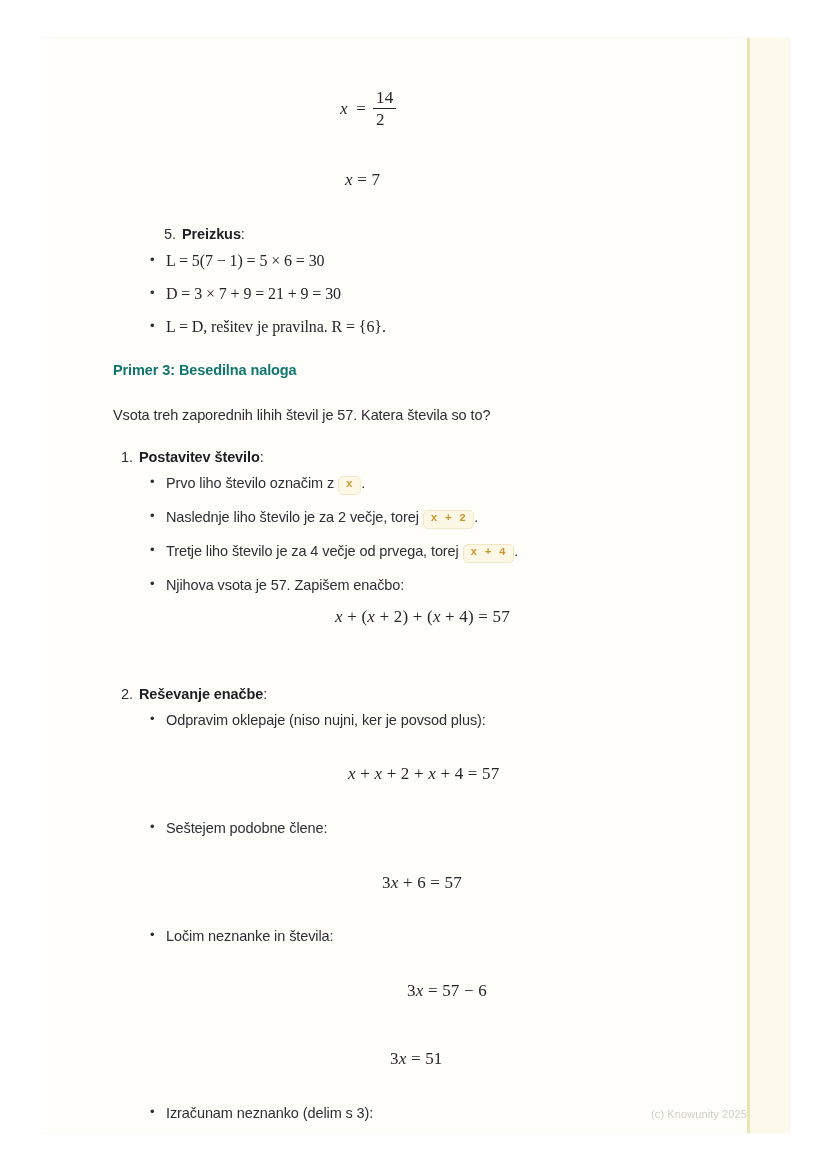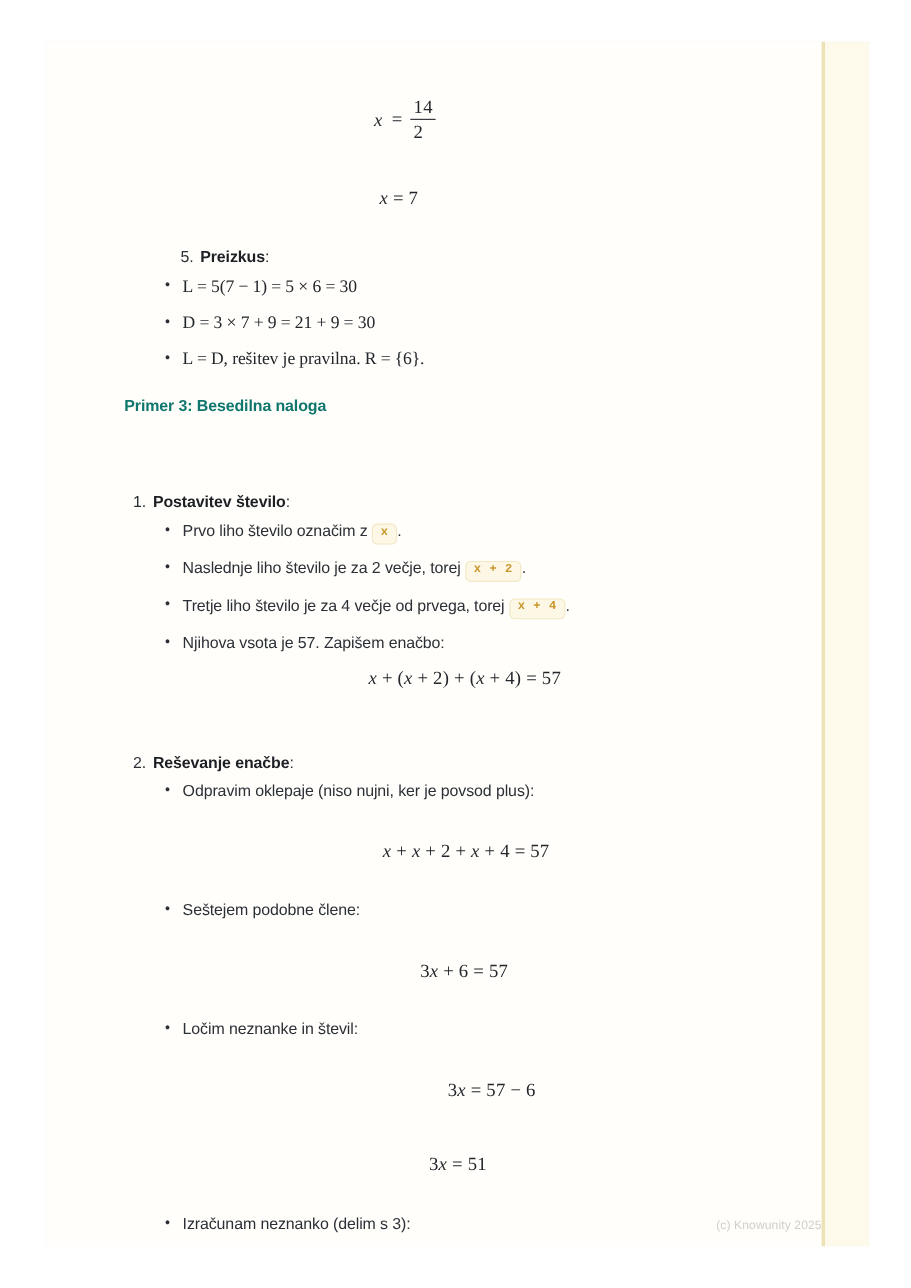--- a/index.html
+++ b/index.html
@@ -191,20 +191,21 @@
       <span class="dot">•</span>
       <span class="btxt im">D = 3 × 7 + 9 = 21 + 9 = 30</span>
     </div>
     <div class="bullet" style="left:108px; top:280px;">
       <span class="dot">•</span>
       <span class="btxt im">L = D, rešitev je pravilna. R = {6}.</span>
     </div>
 
     <div class="h-sub" style="left:71px; top:324px;">Primer 3: Besedilna naloga</div>
 
+    <div class="para" style="left:71px; top:369px;">Vsota treh zaporednih lihih števil je 57. Katera števila so to?</div>
 
     <div class="olitem" style="left:79px; top:411px;">
       <span class="num">1.</span><span class="lbl">Postavitev število</span><span>:</span>
     </div>
 
     <div class="bullet" style="left:108px; top:437px;">
       <span class="dot">•</span>
       <span class="btxt"><span>Prvo liho število označim z </span><span class="chip">x</span><span>.</span></span>
     </div>
 
@@ -242,21 +243,21 @@
     <div class="bullet" style="left:108px; top:782px;">
       <span class="dot">•</span>
       <span class="btxt">Seštejem podobne člene:</span>
     </div>
     <div class="math-block" style="left:340px; top:835px;">
       <span>3<i style="font-style:italic;">x</i> + 6 = 57</span>
     </div>
 
     <div class="bullet" style="left:108px; top:890px;">
       <span class="dot">•</span>
-      <span class="btxt">Ločim neznanke in števil:</span>
+      <span class="btxt">Ločim neznanke in števila:</span>
     </div>
     <div class="math-block" style="left:337px; top:943px;margin-left:28px;">
       <span>3<i style="font-style:italic;">x</i> = 57 − 6</span>
     </div>
 
     <div class="math-block" style="left:348px; top:1011px;">
       <span>3<i style="font-style:italic;">x</i> = 51</span>
     </div>
 
     <div class="bullet" style="left:108px; top:1067px;">

